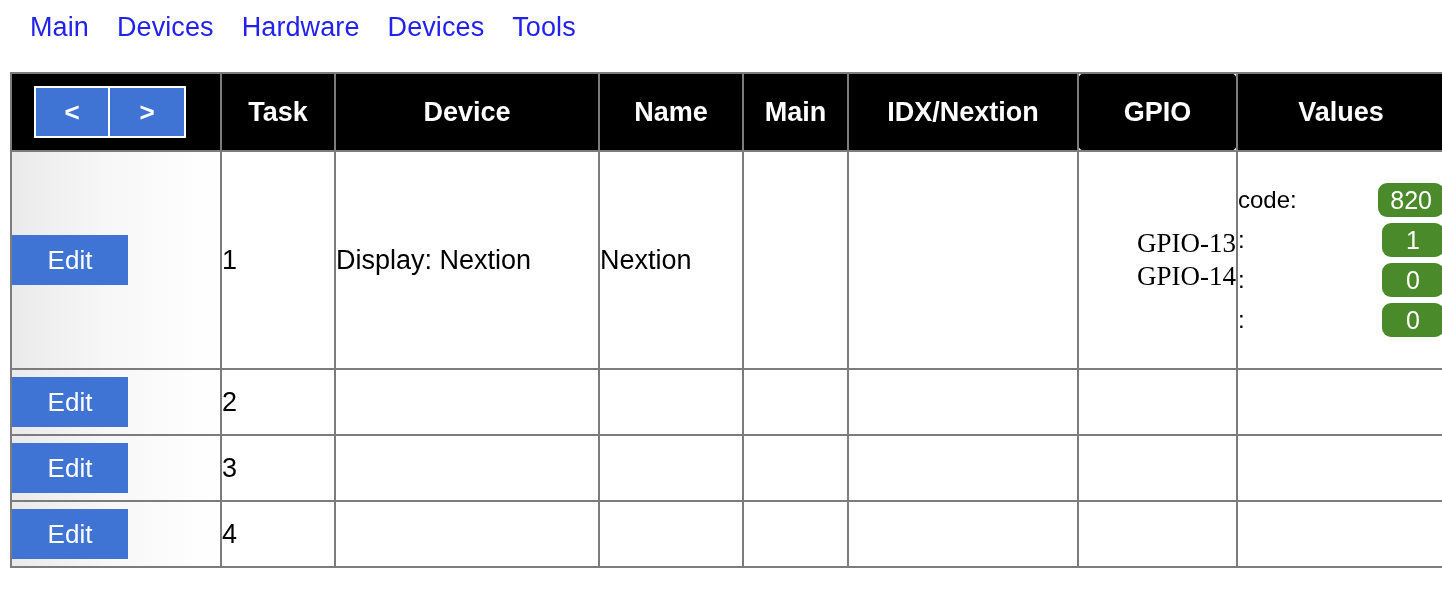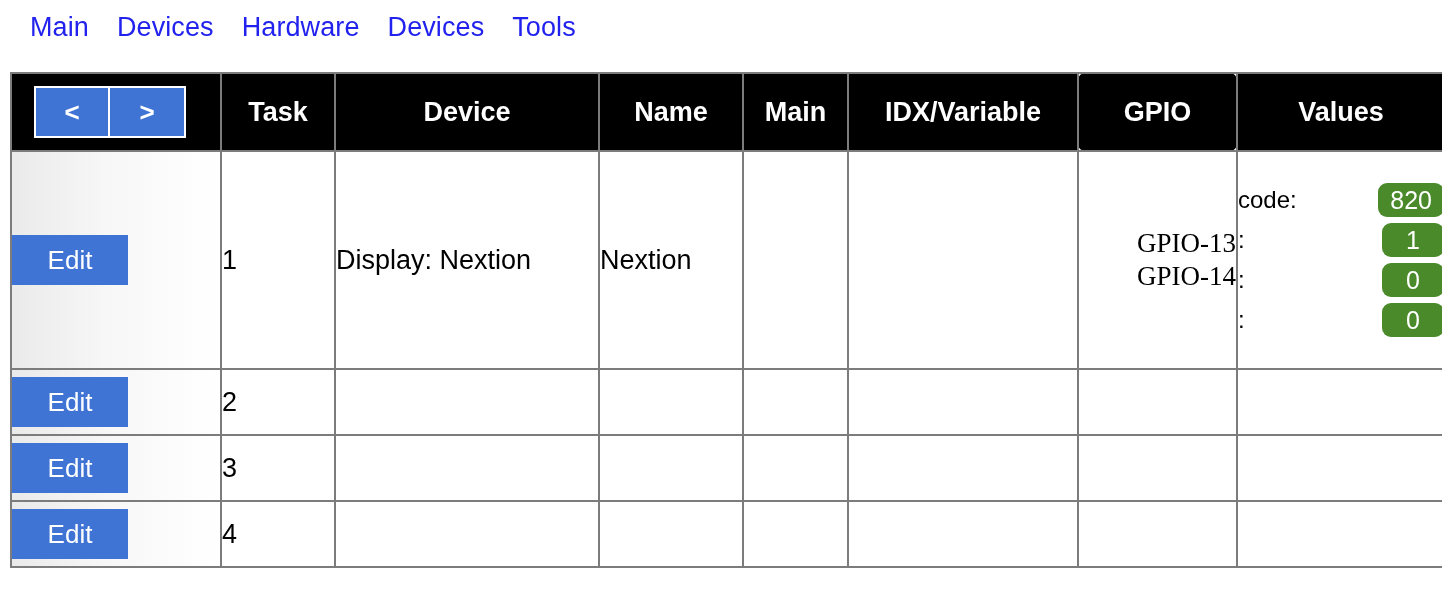--- a/index.html
+++ b/index.html
@@ -178,21 +178,21 @@
         <th class="h-nav">
           <div class="navbtn-group">
             <button class="navbtn">&lt;</button>
             <button class="navbtn">&gt;</button>
           </div>
         </th>
         <th class="h-task">Task</th>
         <th class="h-device">Device</th>
         <th class="h-name">Name</th>
         <th class="h-port">Main</th>
-        <th class="h-idx">IDX/Variable</th>
+        <th class="h-idx">IDX/Nextion</th>
         <th class="h-gpio">GPIO</th>
         <th class="h-values">Values</th>
       </tr>
     </thead>
     <tbody>
 
       <tr class="row-tall">
         <td class="c-edit">
           <button class="editbtn">Edit</button>
         </td>

